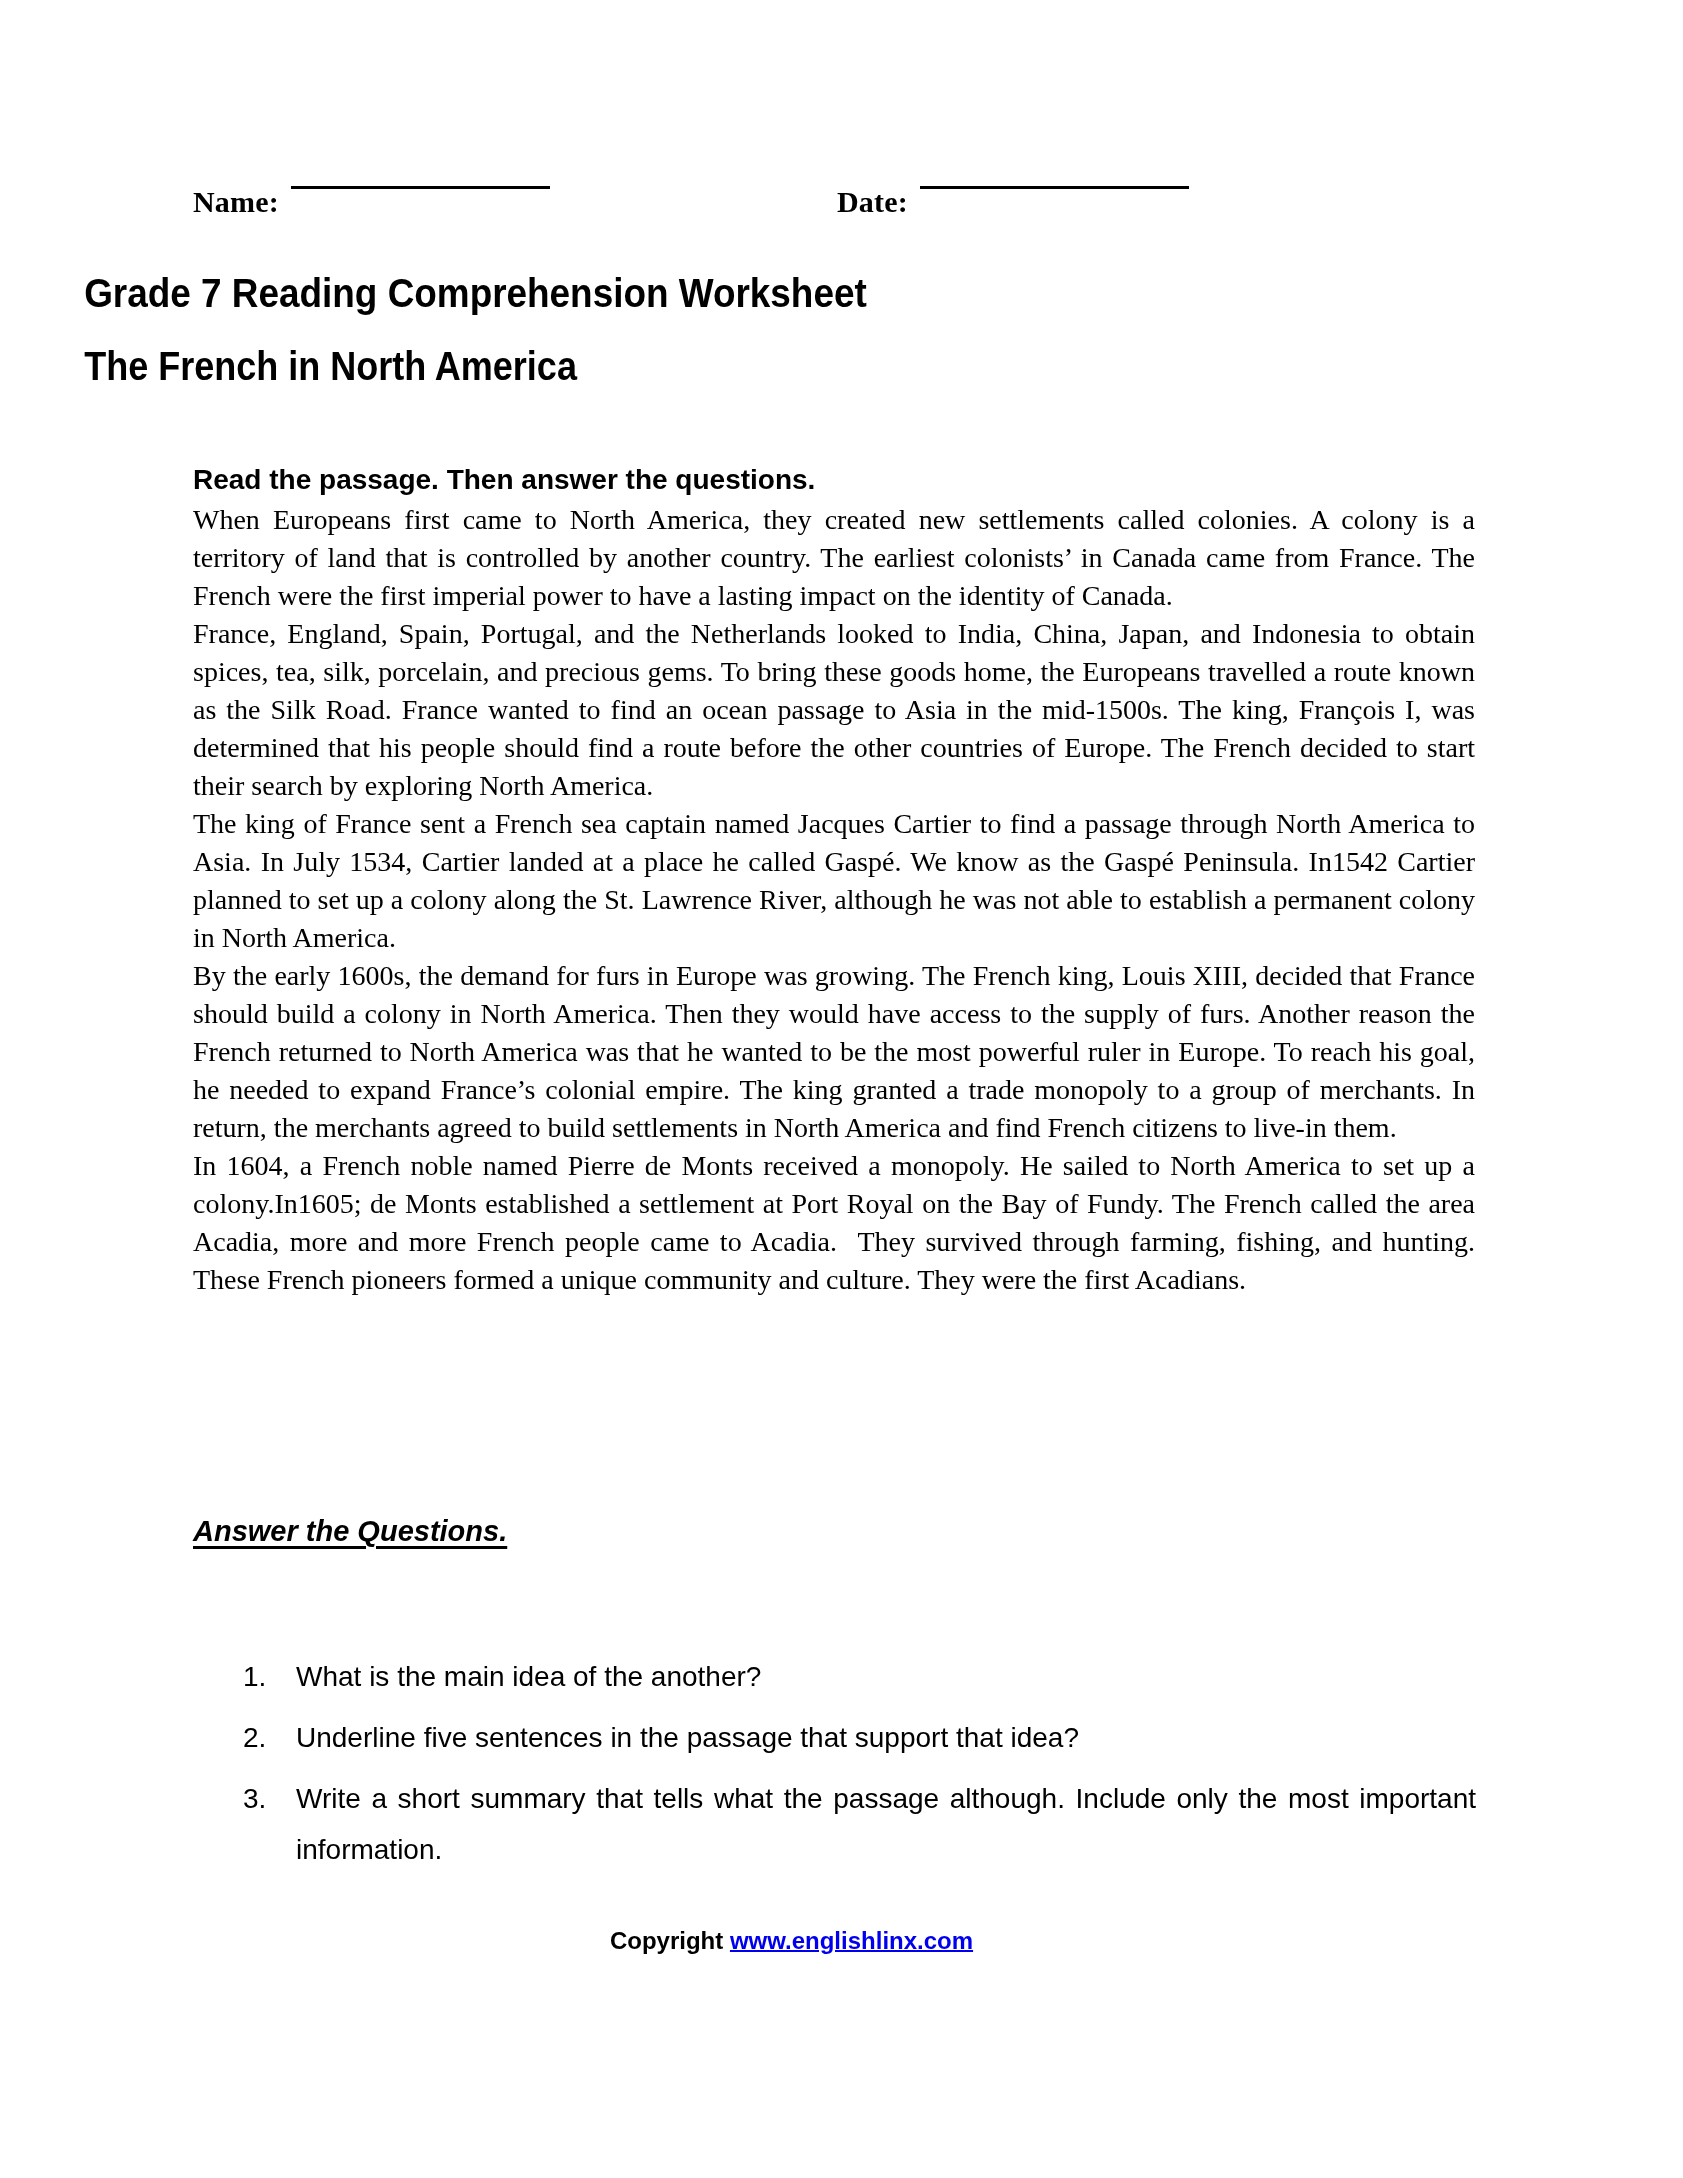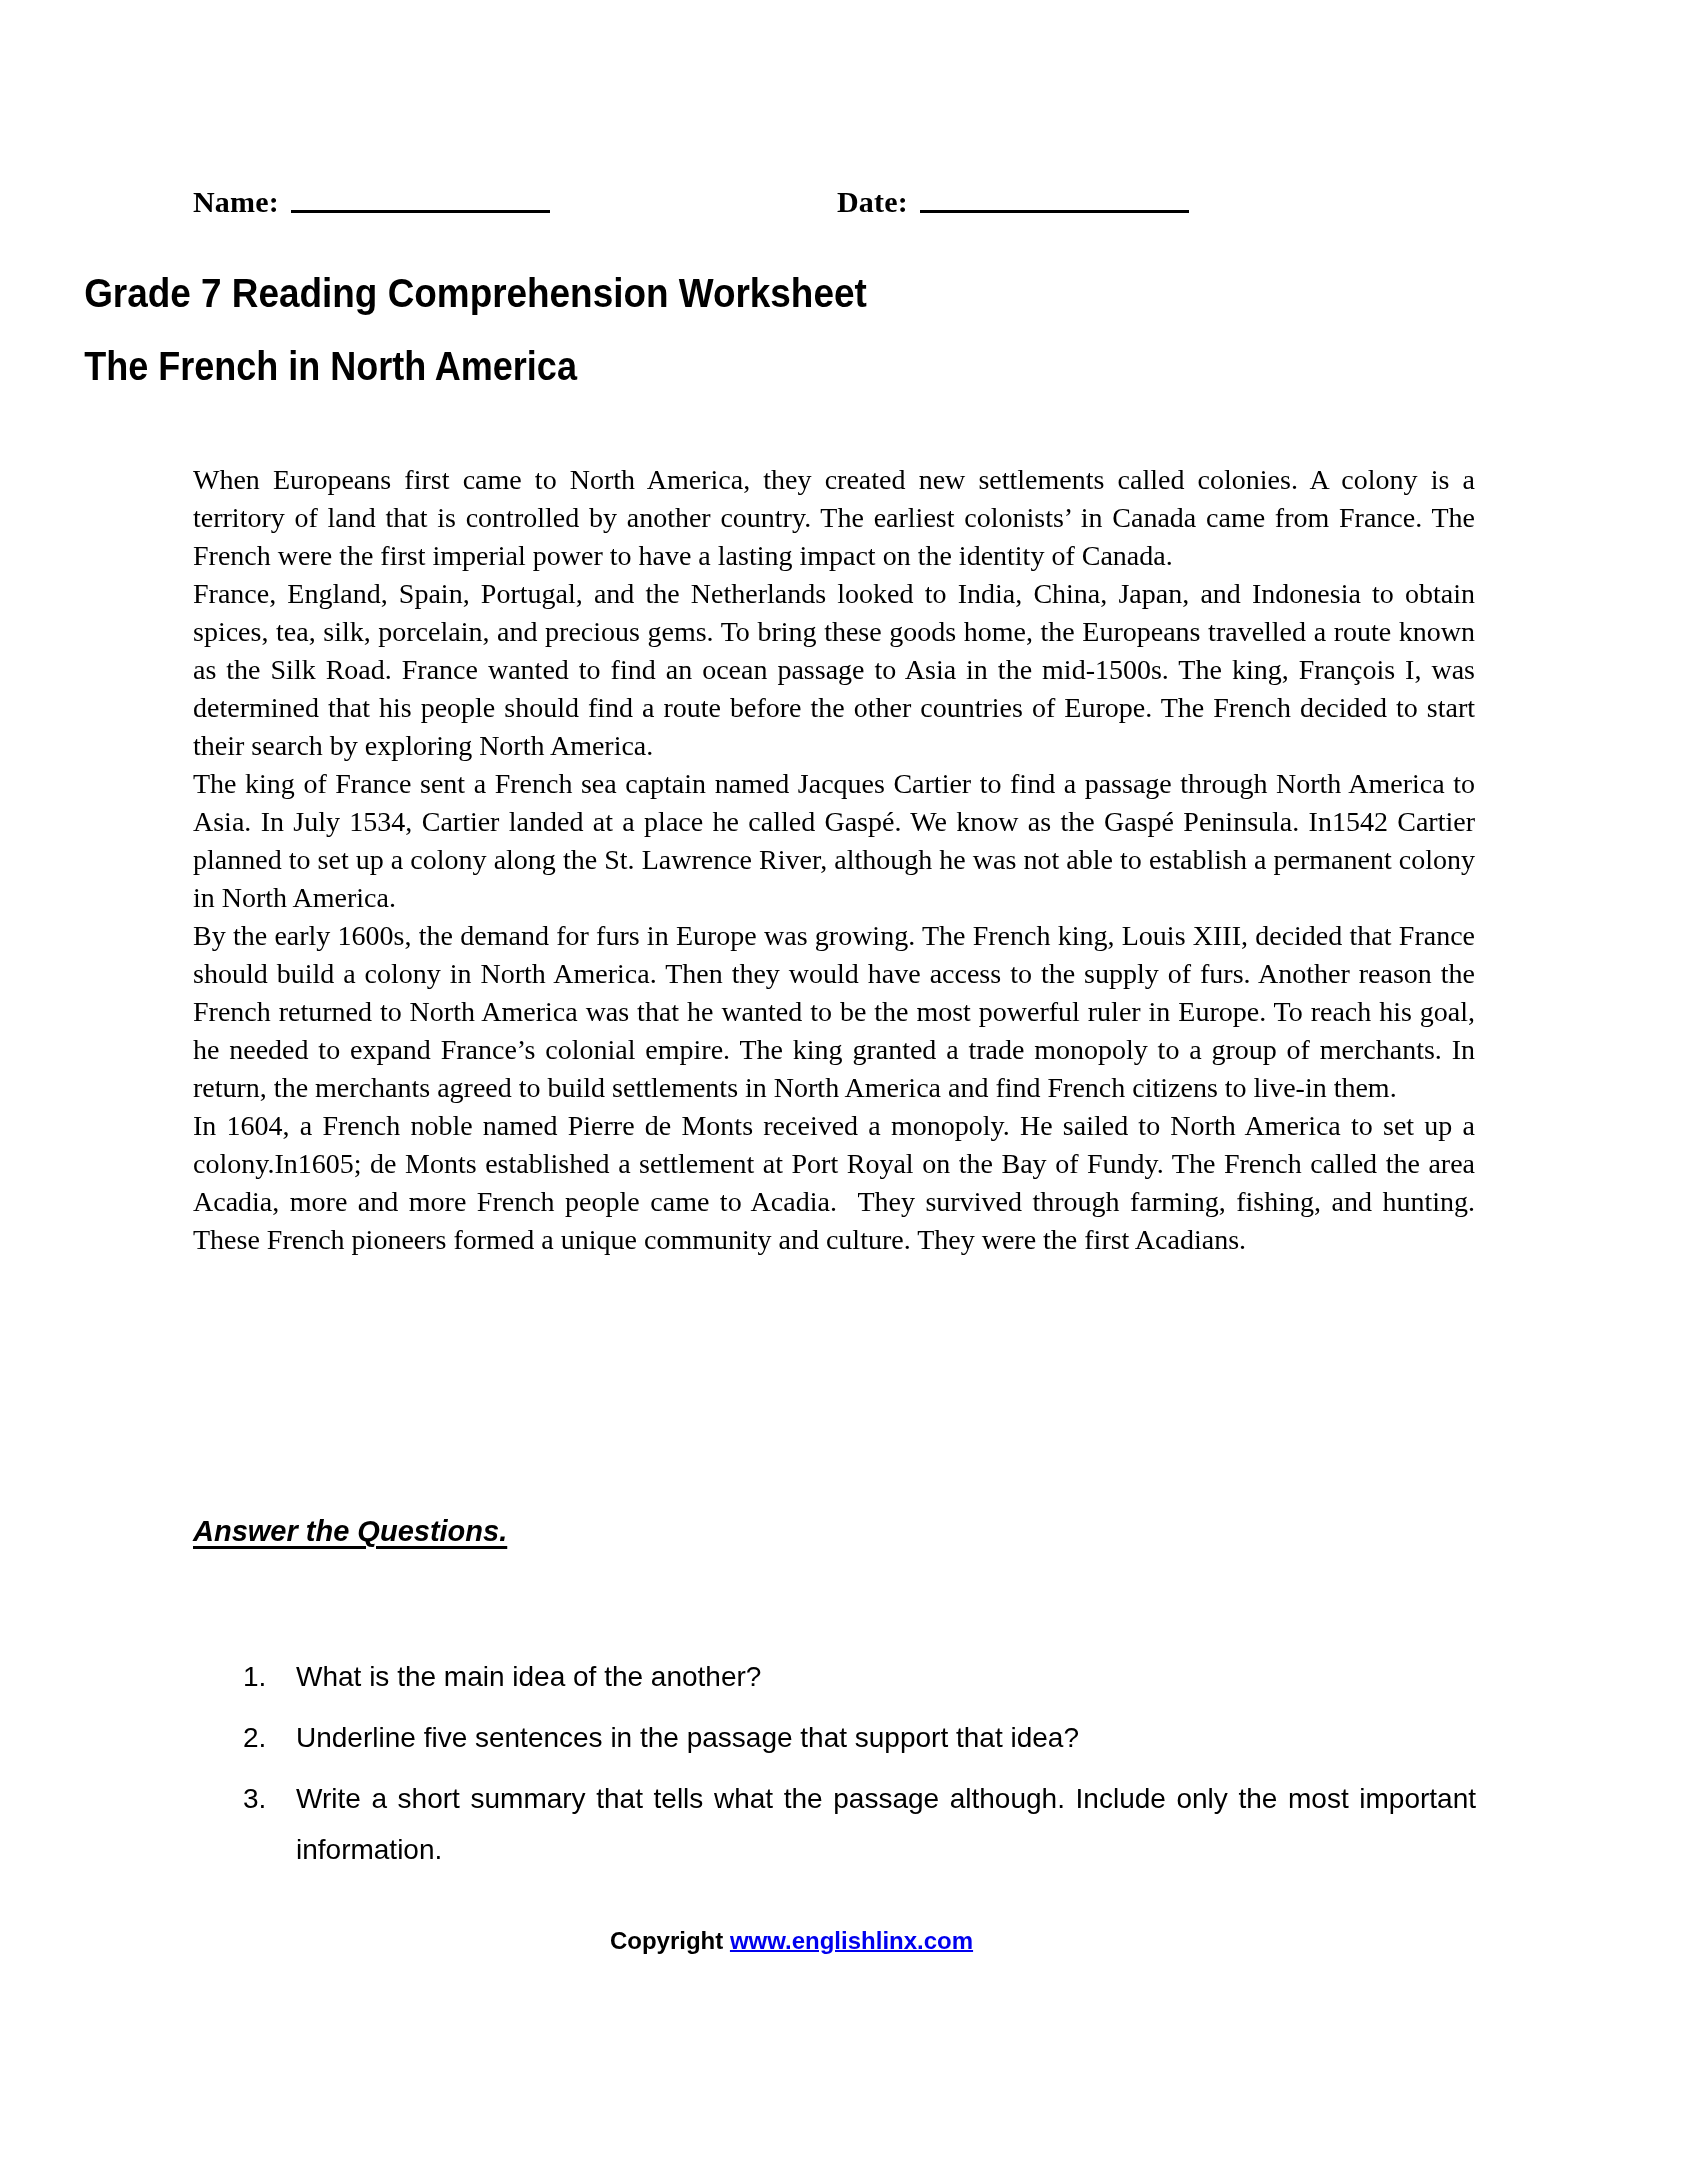--- a/index.html
+++ b/index.html
@@ -30,21 +30,20 @@
     position: absolute;
     left: 193px;
     top: 186px;
     width: 1238px;
     display: flex;
     align-items: flex-end;
     font-family: "Liberation Serif", serif;
   }
   .field {
     display: flex;
-    align-items: flex-end;
   }
   .field-label {
     font-weight: bold;
     font-size: 30px;
     line-height: 32px;
     white-space: nowrap;
     letter-spacing: 0.2px;
   }
   .field-rule {
     display: inline-block;
@@ -189,20 +188,21 @@
       <span class="field-rule"></span>
     </div>
   </div>
 
   <div class="title-block">
     <div class="doc-title">Grade 7 Reading Comprehension Worksheet</div>
     <div class="doc-subtitle">The French in North America</div>
   </div>
 
   <div class="body-block">
+    <p class="instruction">Read the passage. Then answer the questions.</p>
     <p class="passage-para last-line-normal">When Europeans first came to North America, they created new settlements called colonies. A colony is a territory of land that is controlled by another country. The earliest colonists’ in Canada came from France. The French were the first imperial power to have a lasting impact on the identity of Canada.</p>
     <p class="passage-para last-line-normal">France, England, Spain, Portugal, and the Netherlands looked to India, China, Japan, and Indonesia to obtain spices, tea, silk, porcelain, and precious gems. To bring these goods home, the Europeans travelled a route known as the Silk Road. France wanted to find an ocean passage to Asia in the mid-1500s. The king, François I, was determined that his people should find a route before the other countries of Europe. The French decided to start their search by exploring North America.</p>
     <p class="passage-para last-line-normal">The king of France sent a French sea captain named Jacques Cartier to find a passage through North America to Asia. In July 1534, Cartier landed at a place he called Gaspé. We know as the Gaspé Peninsula. In1542 Cartier planned to set up a colony along the St. Lawrence River, although he was not able to establish a permanent colony in North America.</p>
     <p class="passage-para last-line-normal">By the early 1600s, the demand for furs in Europe was growing. The French king, Louis XIII, decided that France should build a colony in North America. Then they would have access to the supply of furs. Another reason the French returned to North America was that he wanted to be the most powerful ruler in Europe. To reach his goal, he needed to expand France’s colonial empire. The king granted a trade monopoly to a group of merchants. In return, the merchants agreed to build settlements in North America and find French citizens to live-in them.</p>
     <p class="passage-para last-line-normal">In 1604, a French noble named Pierre de Monts received a monopoly. He sailed to North America to set up a colony.In1605; de Monts established a settlement at Port Royal on the Bay of Fundy. The French called the area Acadia, more and more French people came to Acadia.  They survived through farming, fishing, and hunting. These French pioneers formed a unique community and culture. They were the first Acadians.</p>
   </div>
 
   <div class="answer-heading">Answer the Questions.</div>
 
   <ol class="questions">

